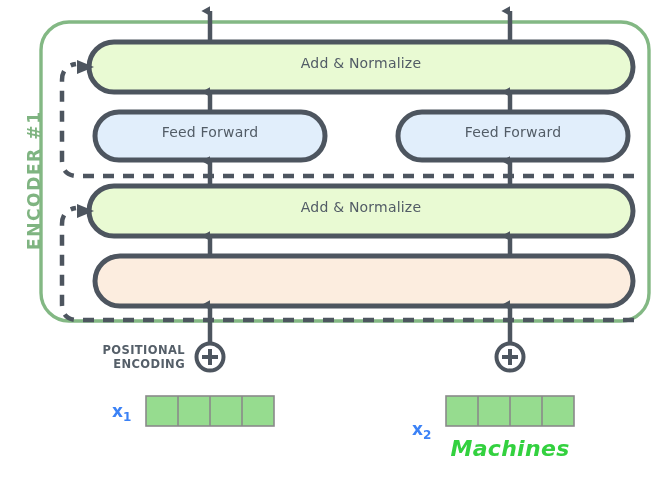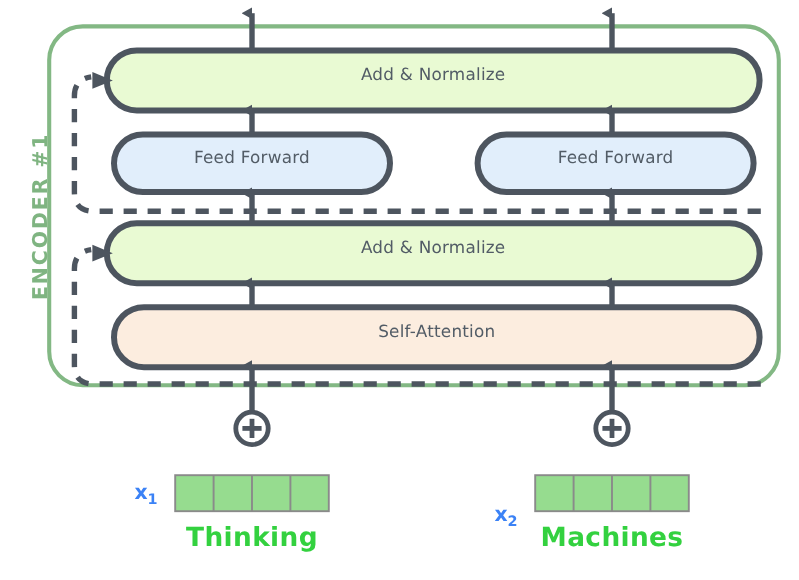--- a/index.html
+++ b/index.html
@@ -146,28 +146,30 @@
   <div class="lbl encoder-label" style="left:24px; top:250px;">ENCODER #1</div>
 
   <div class="lbl box-label" style="left:89px; top:55px; width:544px; text-align:center;">Add &amp; Normalize</div>
 
   <div class="lbl box-label" style="left:95px; top:124px; width:230px; text-align:center;">Feed Forward</div>
 
   <div class="lbl box-label" style="left:398px; top:124px; width:230px; text-align:center;">Feed Forward</div>
 
   <div class="lbl box-label" style="left:89px; top:199px; width:544px; text-align:center;">Add &amp; Normalize</div>
 
-  <div class="lbl box-label" style="left:95px; top:269px; width:538px; text-align:center;">Self-Attention</div>
 
+  <div class="lbl pe-label" style="left:60px; top:343px; width:125px;">
+    <div>POSITIONAL</div>
+    <div>ENCODING</div>
+  </div>
 
   <div class="lbl xlabel" style="left:112px; top:401px;">
     <span>x</span><sub>1</sub>
   </div>
 
   <div class="lbl xlabel" style="left:412px; top:419px;">
     <span>x</span><sub>2</sub>
   </div>
 
-  <div class="lbl word-label" style="left:110px; top:436px; width:200px; text-align:center;">Thinking</div>
 
-  <div class="lbl word-label" style="left:410px; top:436px; width:200px; text-align:center;">Machines</div>
+  <div class="lbl word-label" style="left:410px; top:436px; width:200px; text-align:center;font-style:italic;">Machines</div>
 
 </div>
 
 </body></html>

